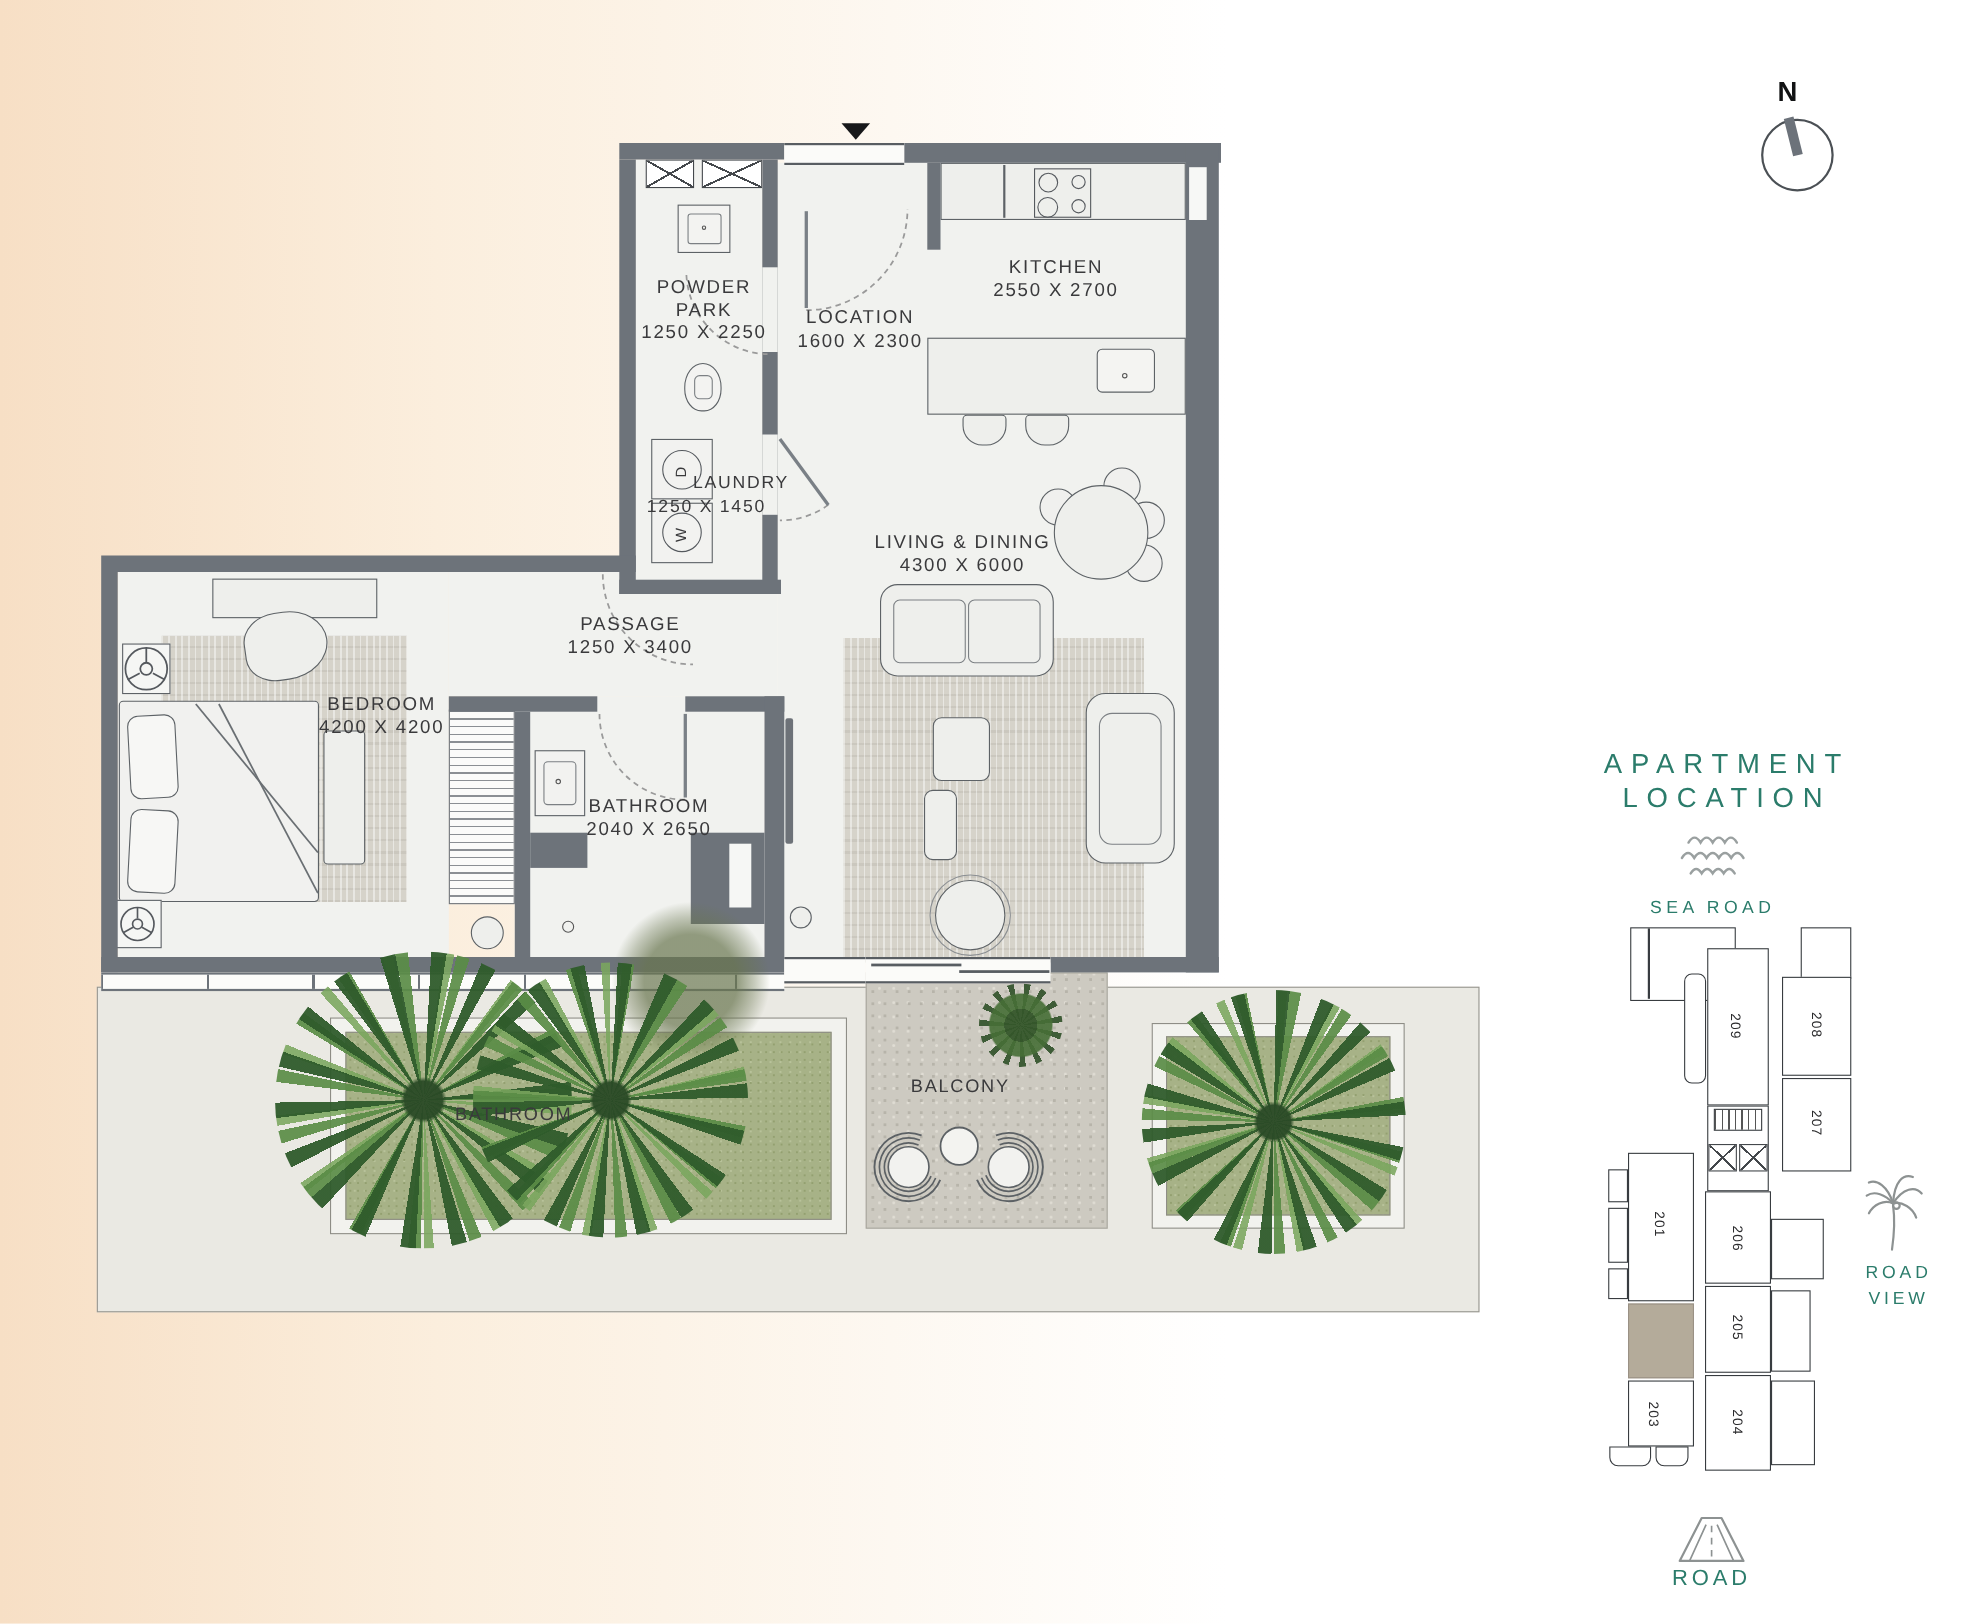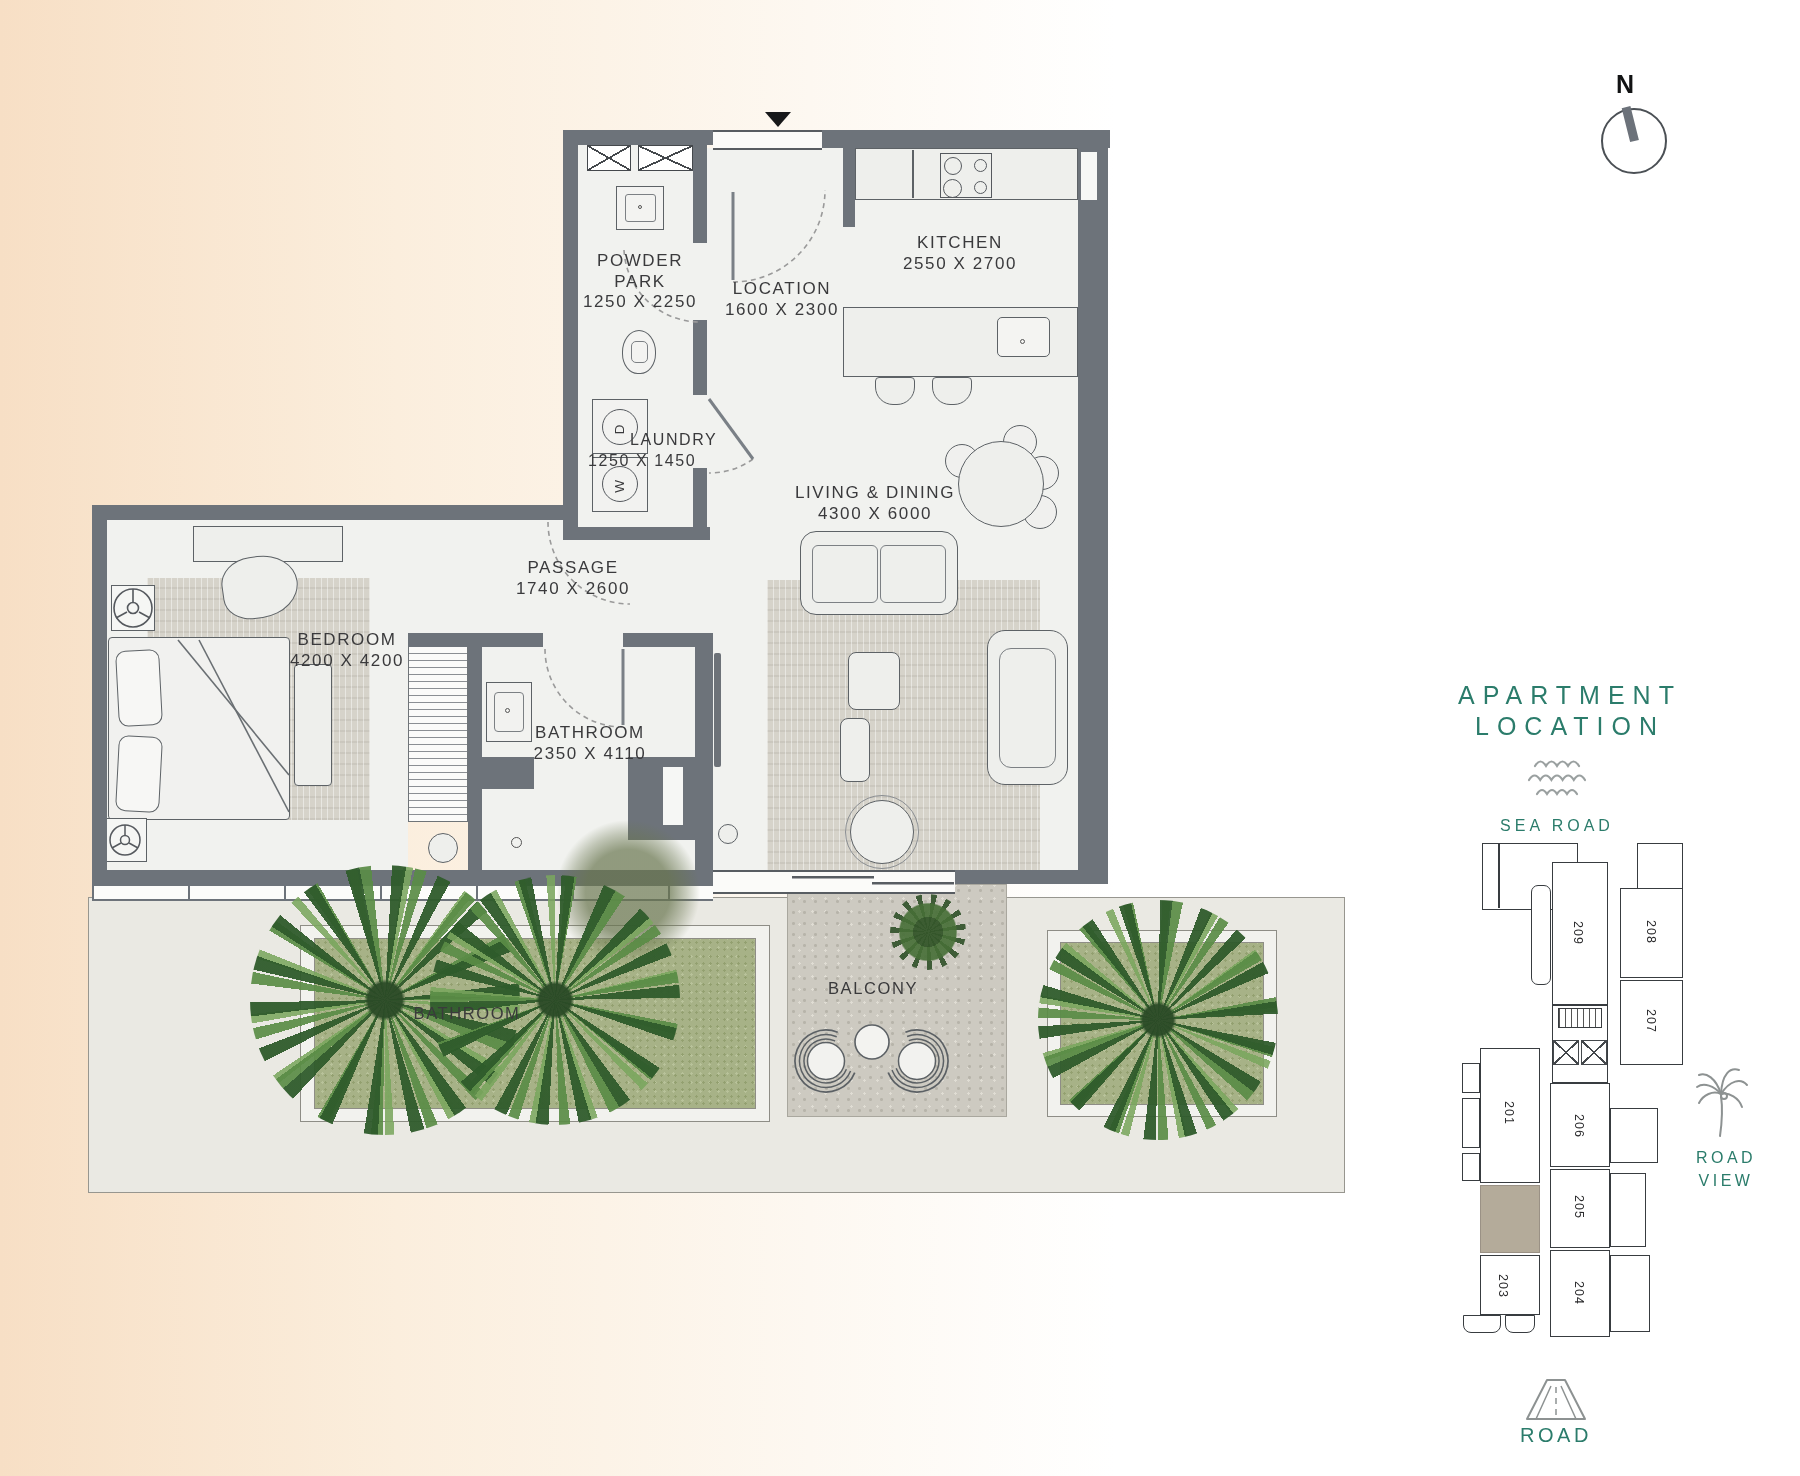--- a/index.html
+++ b/index.html
@@ -230,29 +230,29 @@
 <div class="lbl" style="left:875px;top:233px;width:170px">
   <div>KITCHEN</div>
   <div>2550 X 2700</div>
 </div>
 <div class="lbl" style="left:578px;top:430px;width:160px;text-align:left;font-size:16px">
   <div style="margin-left:52px">LAUNDRY</div>
   <div style="margin-left:10px">1250 X 1450</div>
 </div>
 <div class="lbl" style="left:488px;top:558px;width:170px">
   <div>PASSAGE</div>
-  <div>1740 X 2600</div>
+  <div>1250 X 3400</div>
 </div>
 <div class="lbl" style="left:262px;top:630px;width:170px">
   <div>BEDROOM</div>
   <div>4200 X 4200</div>
 </div>
 <div class="lbl" style="left:505px;top:723px;width:170px">
   <div>BATHROOM</div>
-  <div>2350 X 4110</div>
+  <div>2040 X 2650</div>
 </div>
 <div class="lbl" style="left:790px;top:483px;width:170px">
   <div>LIVING &amp; DINING</div>
   <div>4300 X 6000</div>
 </div>
 <div class="lbl" style="left:788px;top:978px;width:170px;font-size:16.5px">BALCONY</div>
 <div class="lbl" style="left:382px;top:1003px;width:170px;font-size:16.5px">BATHROOM</div>
 
 <div>
   <div class="lbl" style="left:1590px;top:74px;width:70px;font-size:25px;font-weight:bold;letter-spacing:0;color:#121314">N</div>

